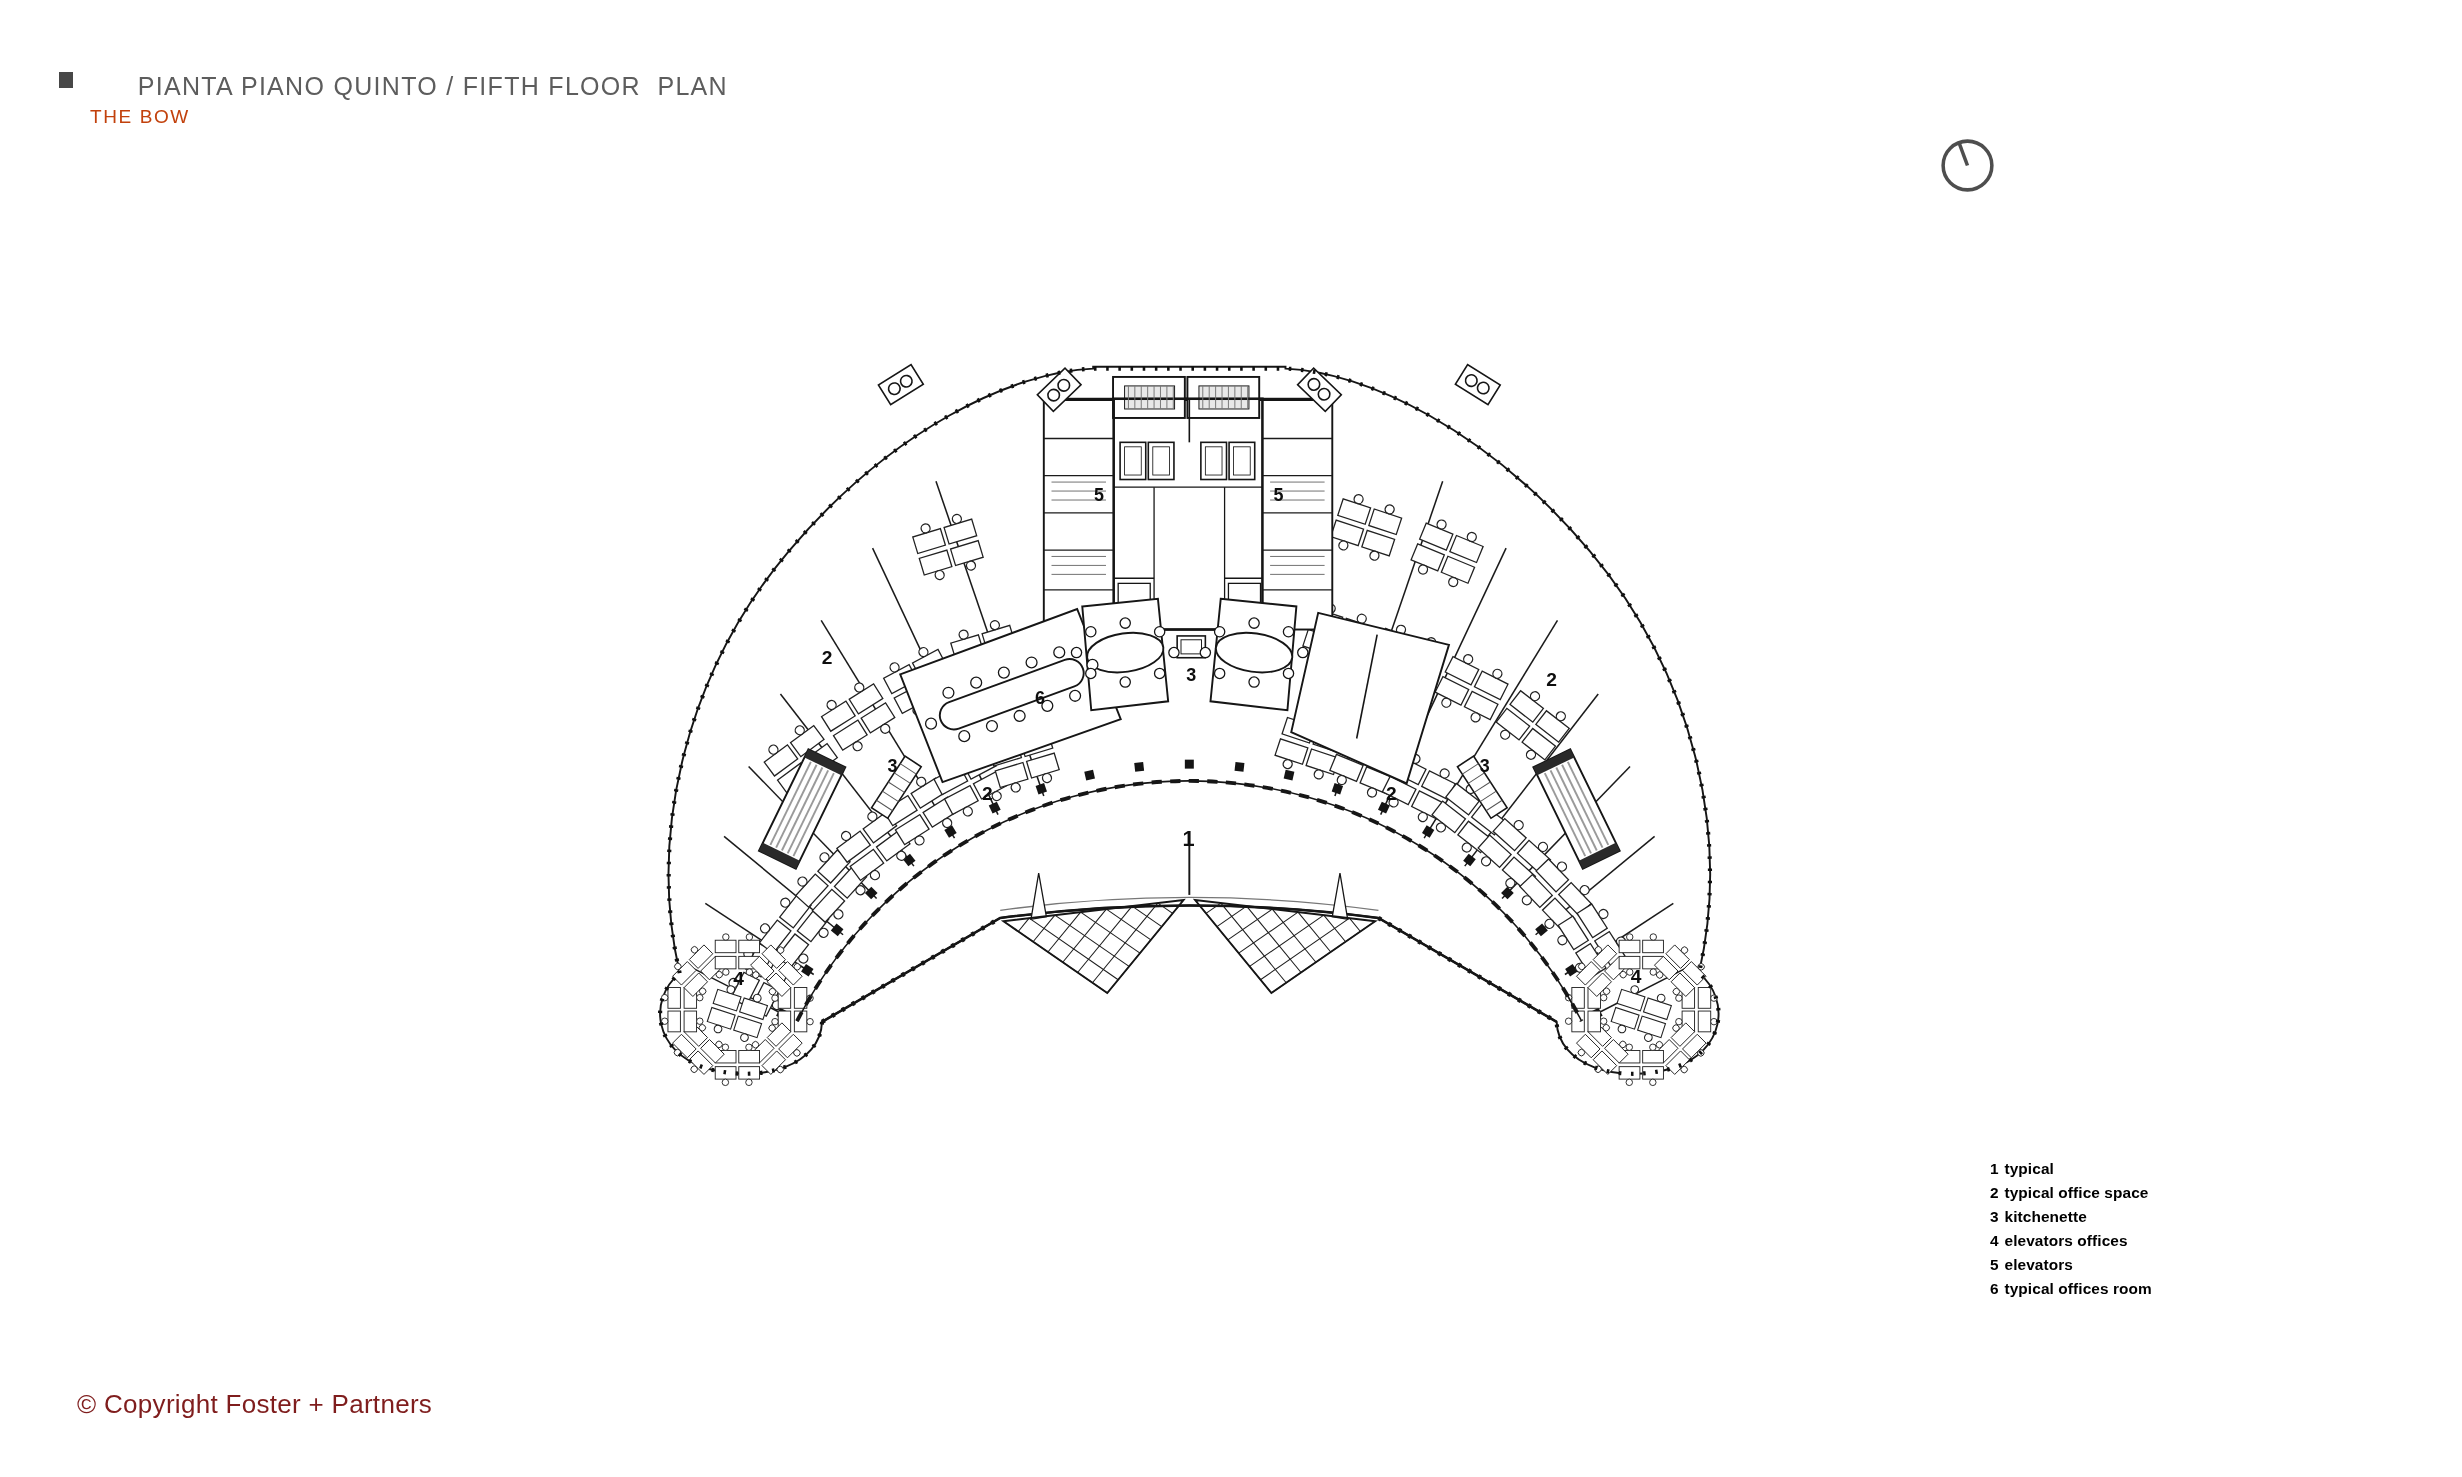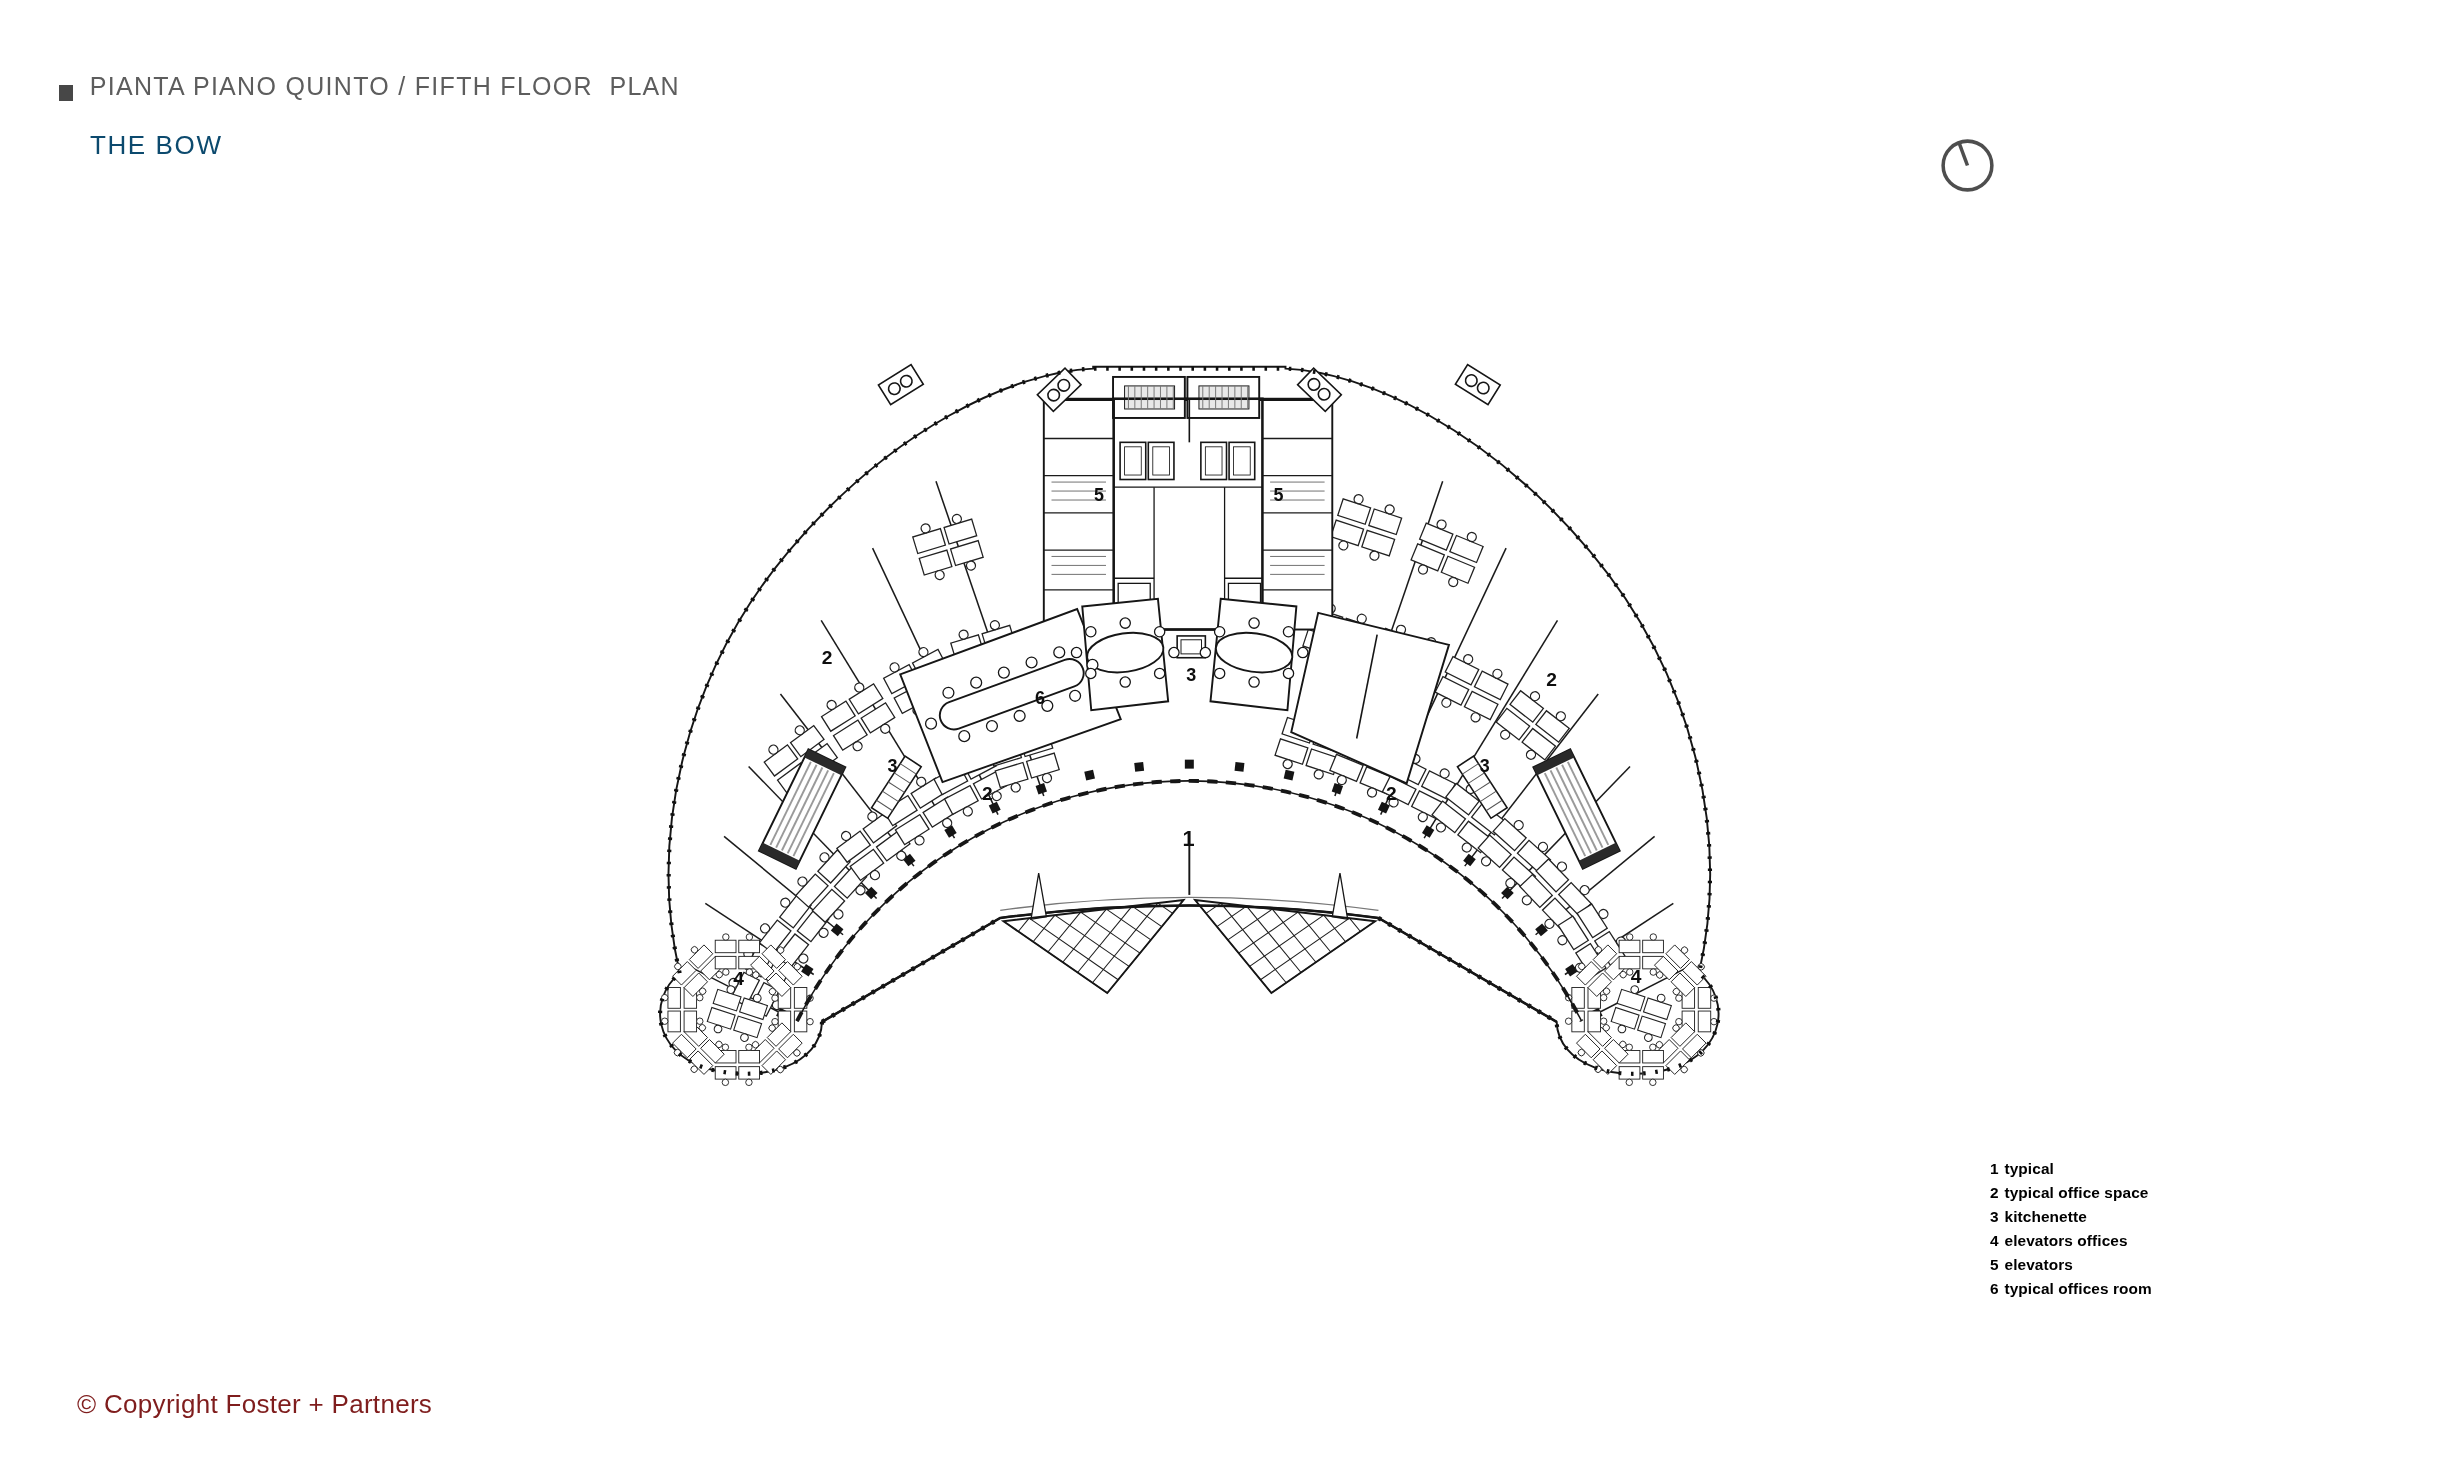--- a/index.html
+++ b/index.html
@@ -1,24 +1,24 @@
 <!DOCTYPE html>
 <html style="font-size:10.3px"><head>
 <meta charset="utf-8">
 <style>
   html,body{margin:0;padding:0;}
   body{
     width:2462px;height:1477px;position:relative;background:#ffffff;overflow:hidden;
     font-family:"Liberation Sans", sans-serif;
   }
   .title-block{position:absolute;left:59px;top:72px;color:#5d5d5d;}
-  .title-row{display:flex;align-items:flex-end;}
+  .title-row{display:flex;align-items:flex-start;gap:48px;}
   .title-bullet{width:13.5px;height:16px;background:#474747;margin-right:17.3px;flex:0 0 auto;}
   .title-main{font-size:25px;letter-spacing:1.3px;white-space:pre;color:#5d5d5d;}
-  .title-sub{font-size:26px;letter-spacing:1.6px;color:#0c4a6e;margin-top:29px;margin-left:31px;white-space:pre;}
+  .title-sub{font-size:19px;letter-spacing:1.6px;color:#c2410c;margin-top:5px;margin-left:31px;white-space:pre;}
   .compass{position:absolute;left:1938px;top:136px;width:59px;height:59px;}
   .legend{position:absolute;left:1990px;top:1157px;color:#000;}
   .legend-row{font-size:15.4px;font-weight:700;line-height:24px;letter-spacing:0.1px;display:flex;}
   .legend-num{margin-right:5.8px;}
   .copyright{position:absolute;left:77px;top:1389px;font-size:26px;color:#7f1d1d;letter-spacing:0.3px;}
   .plan-wrap{position:absolute;left:0;top:0;width:2462px;height:1477px;}
   svg text.plan-num{font-family:"Liberation Sans",sans-serif;font-weight:700;fill:#0e0e0e;text-anchor:middle;}
 </style>
 </head>
 <body>

